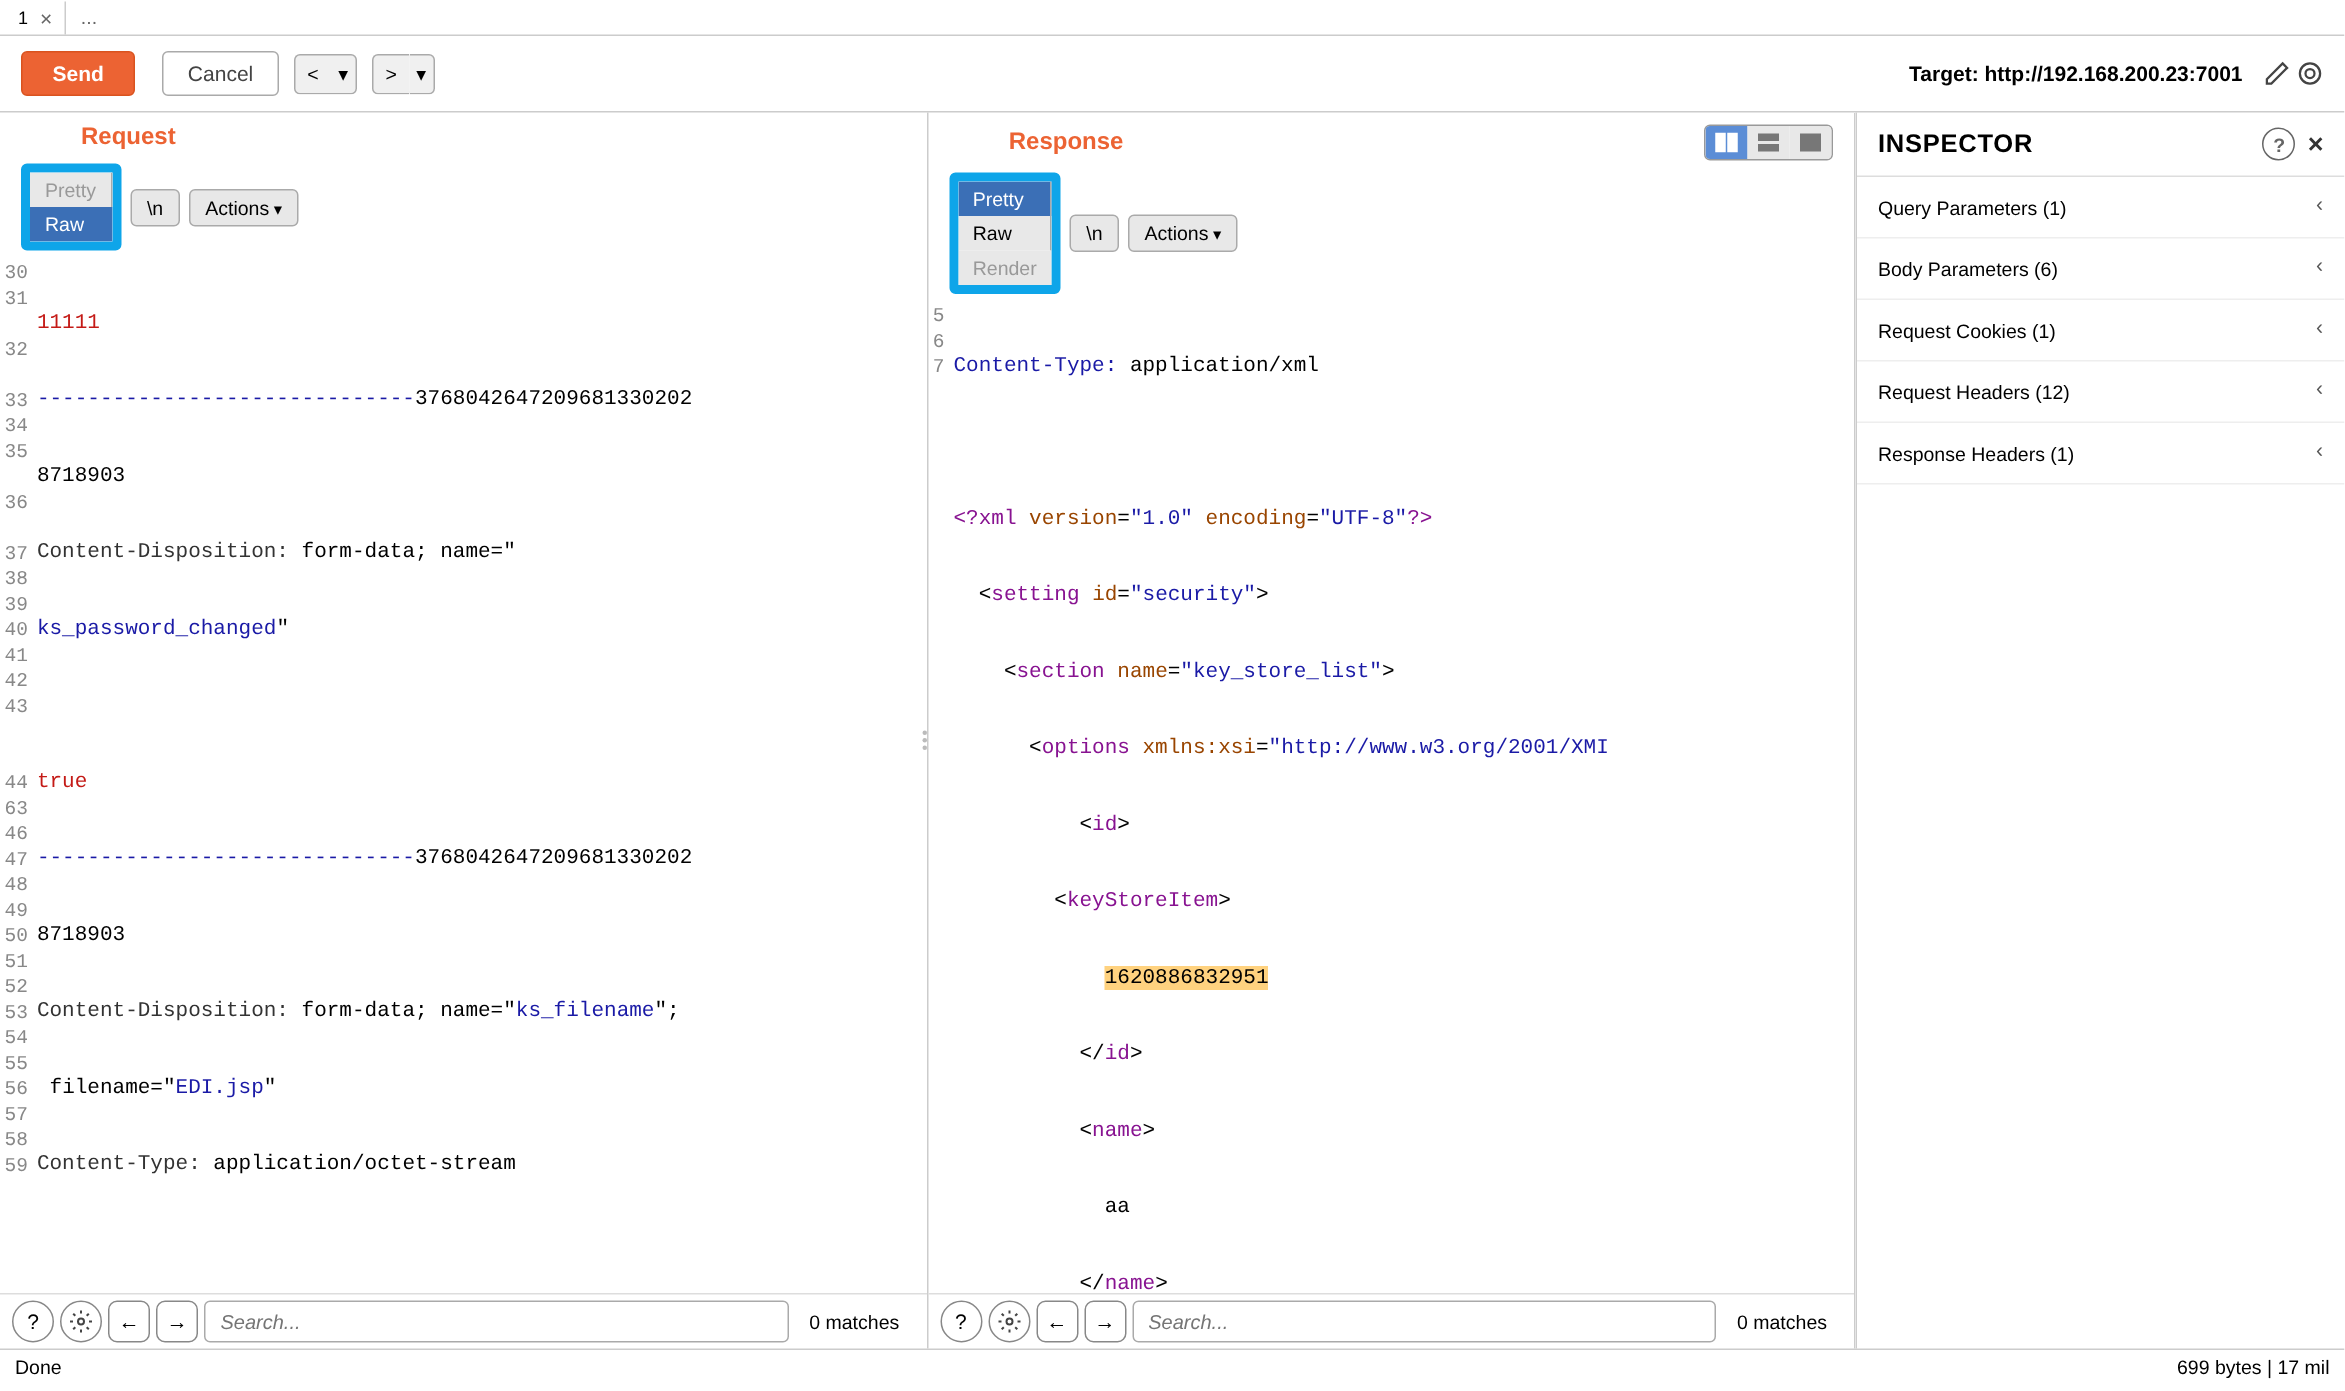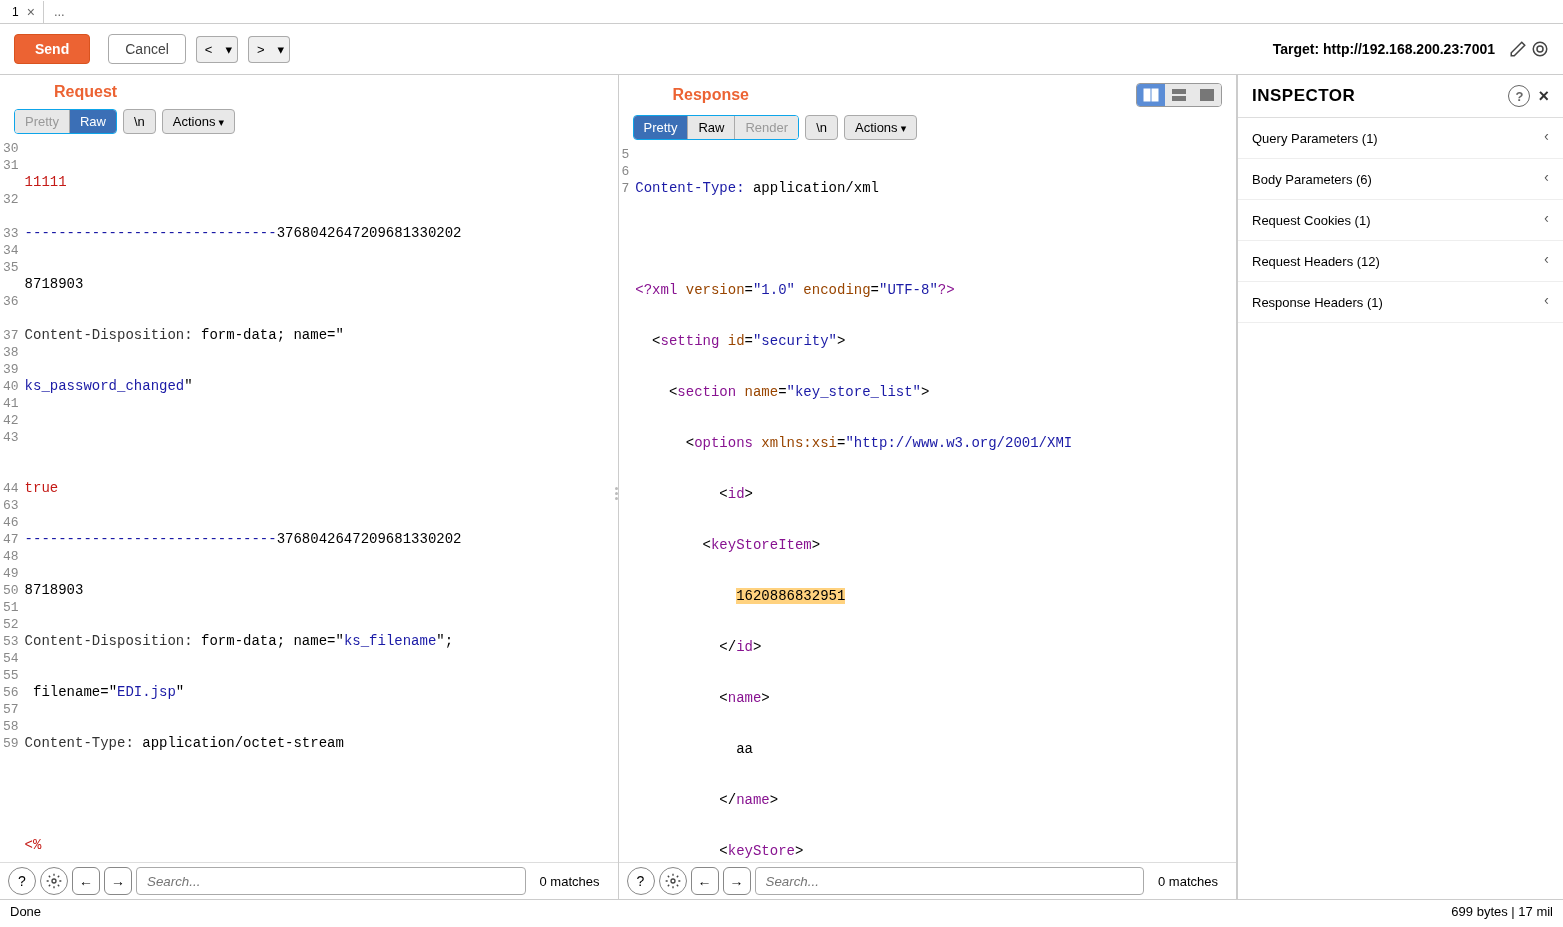--- a/index.html
+++ b/index.html
@@ -21,21 +21,21 @@
 .edit-icon { width: 18px; height: 18px; margin-left: 4px; cursor: pointer; }
 .main-area { display: flex; height: calc(100vh - 24px - 51px - 28px); }
 .panel { flex: 1; display: flex; flex-direction: column; border-right: 1px solid #ccc; min-width: 0; position: relative; }
 .panel-header { display: flex; align-items: center; padding: 8px 14px 0; }
 .panel-title { color: #ec6333; font-weight: bold; font-size: 16px; flex: 1; margin-left: 40px; }
 .layout-icons { display: flex; gap: 0; border: 1px solid #999; border-radius: 4px; overflow: hidden; }
 .layout-icon { width: 28px; height: 22px; background: #e8e8e8; display: flex; align-items: center; justify-content: center; cursor: pointer; }
 .layout-icon.active { background: #5b8dd6; }
 .layout-icon svg { width: 16px; height: 14px; }
 .tab-row { display: flex; align-items: center; padding: 8px 14px 6px; gap: 6px; }
-.view-tabs { display: flex; border-radius: 4px; overflow: hidden; border: 1px solid #0ea5e9; }
+.view-tabs { display: flex; border-radius: 4px; overflow: hidden; border: 6px solid #0ea5e9; flex-direction: column; }
 .view-tab { padding: 4px 10px; font-size: 13px; background: #e8e8e8; cursor: pointer; border-right: 1px solid #aaa; }
 .view-tab:last-child { border-right: none; }
 .view-tab.active { background: #3b6fb6; color: #fff; }
 .view-tab.disabled { color: #999; }
 .pill { background: #e8e8e8; border: 1px solid #aaa; border-radius: 4px; padding: 4px 10px; font-size: 13px; cursor: pointer; }
 .pill-arrow::after { content: " ▾"; font-size: 11px; }
 .code-area { flex: 1; overflow: auto; font-family: 'Courier New', monospace; font-size: 14px; line-height: 17px; display: flex; }
 .gutter { background: #fff; color: #888; text-align: right; padding: 0 6px 0 3px; user-select: none; font-size: 13px; }
 .gutter div { height: 17px; }
 .code-content { flex: 1; white-space: pre; }

